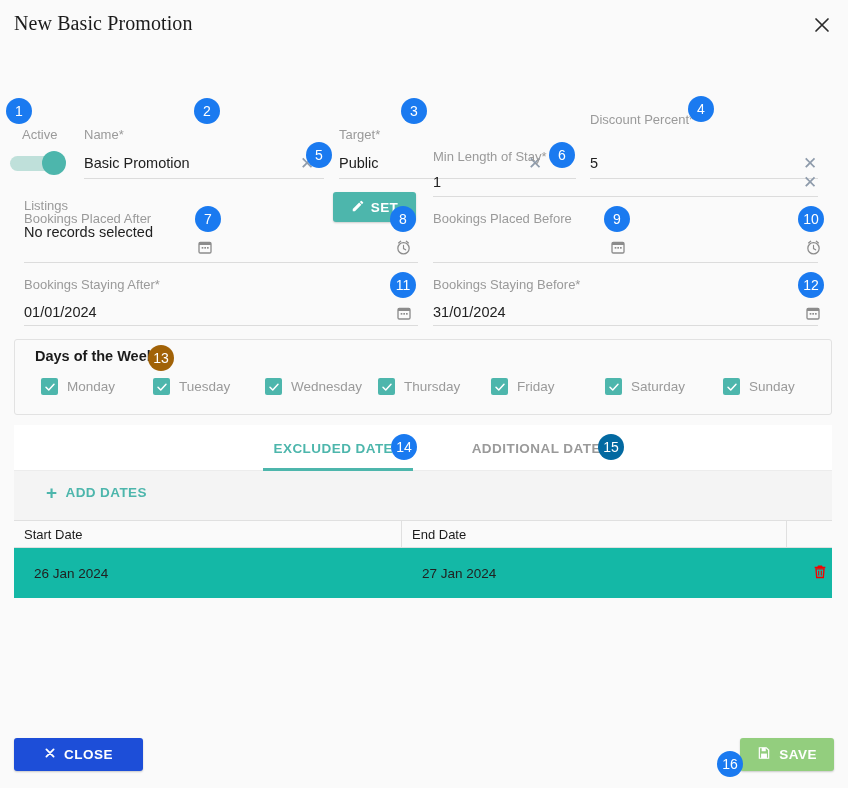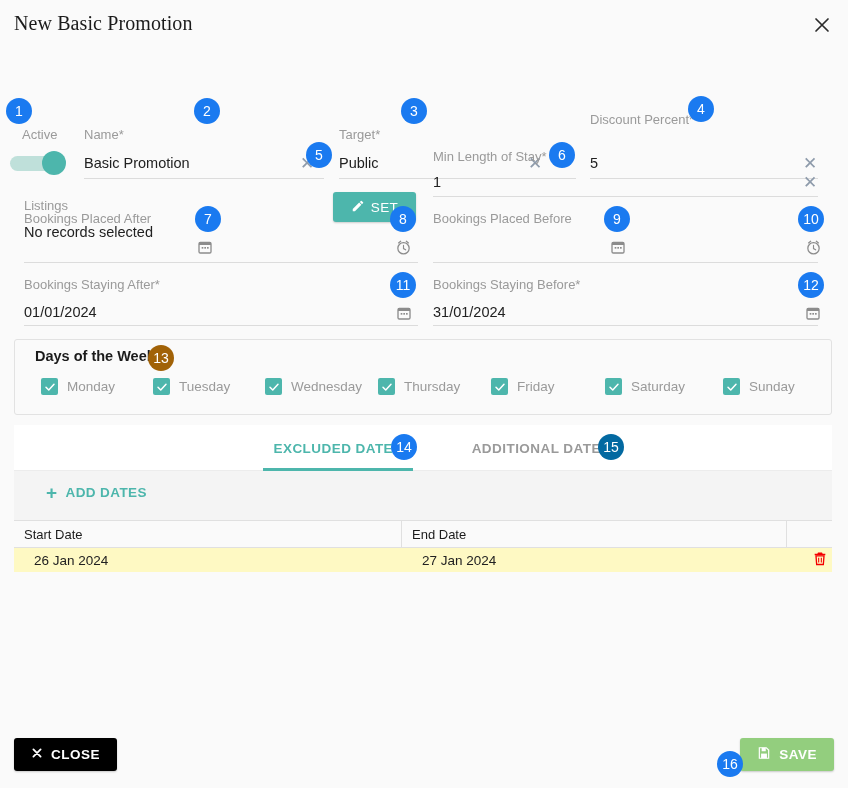--- a/index.html
+++ b/index.html
@@ -143,21 +143,21 @@
   
   .set-btn {
     position: absolute;
     left: 333px; top: 142px;
     width: 83px; height: 30px;
     background: #4db6ac;
     color: #ffffff;
     border: none;
     border-radius: 3px;
     font-size: 13.5px;
-    font-weight: normal;
+    font-weight: bold;
     letter-spacing: .4px;
     display: flex;
     align-items: center;
     justify-content: center;
     gap: 6px;
     cursor: pointer;
     font-family: "Liberation Sans", sans-serif;
     box-shadow: 0 1px 2px rgba(0,0,0,.18);
   }
 
@@ -295,22 +295,22 @@
     align-items: center;
     padding-left: 10px;
     box-sizing: border-box;
   }
   .th-1 { width: 388px; border-right: 1px solid #e0e0e0; }
   .th-2 { width: 385px; border-right: 1px solid #e0e0e0; }
   .th-3 { width: 45px; }
 
   .tbl-row {
     display: flex;
-    height: 24px;
-    background: #fef9c3;
+    height: 50px;
+    background: #14b8a6;
     align-items: center;
   }
   .tbl-row .td {
     font-size: 13.5px;
     color: #212121;
     display: flex;
     align-items: center;
     padding-left: 20px;
     box-sizing: border-box;
     height: 100%;
@@ -328,22 +328,22 @@
   .footer {
     position: absolute;
     left: 0; bottom: 0;
     width: 848px; height: 62px;
     background: #fafafa;
   }
   .btn-close {
     position: absolute;
     left: 14px; top: 12px;
     height: 33px;
-    padding: 0 17px;
-    background: #000000;
+    padding: 0 30px;
+    background: #1d4ed8;
     color: #ffffff;
     border: none;
     border-radius: 3px;
     font-size: 13.5px;
     font-weight: bold;
     letter-spacing: .5px;
     display: flex;
     align-items: center;
     gap: 8px;
     cursor: pointer;

